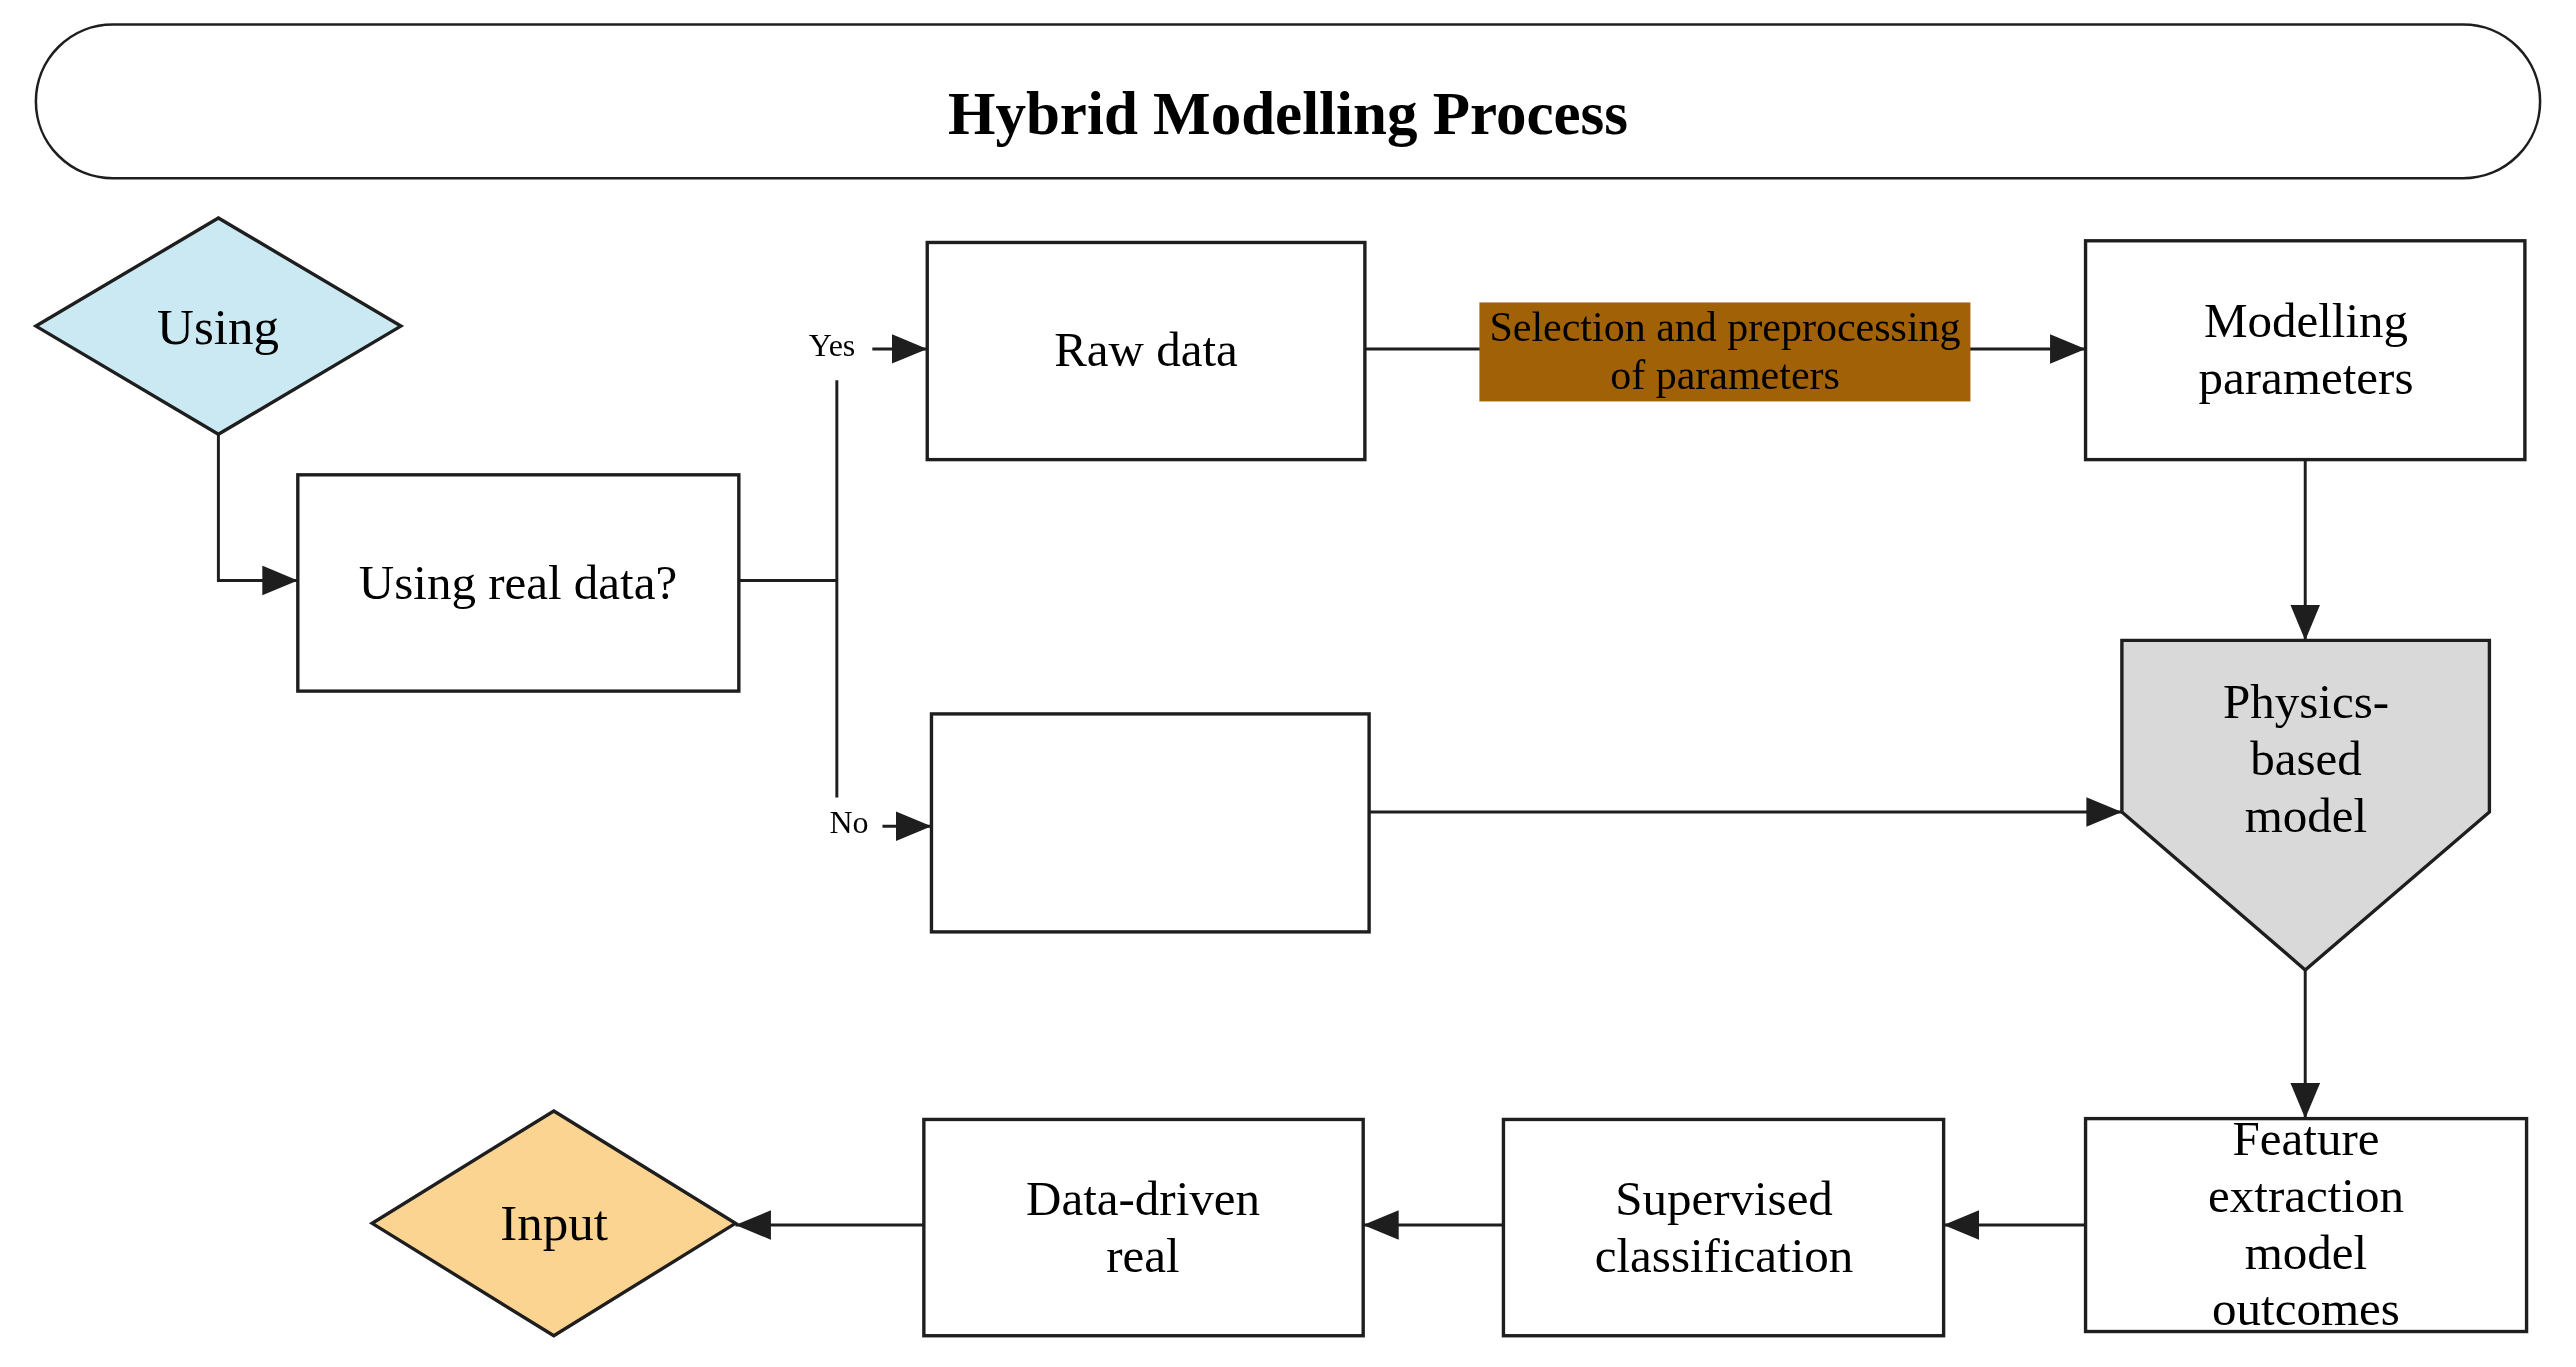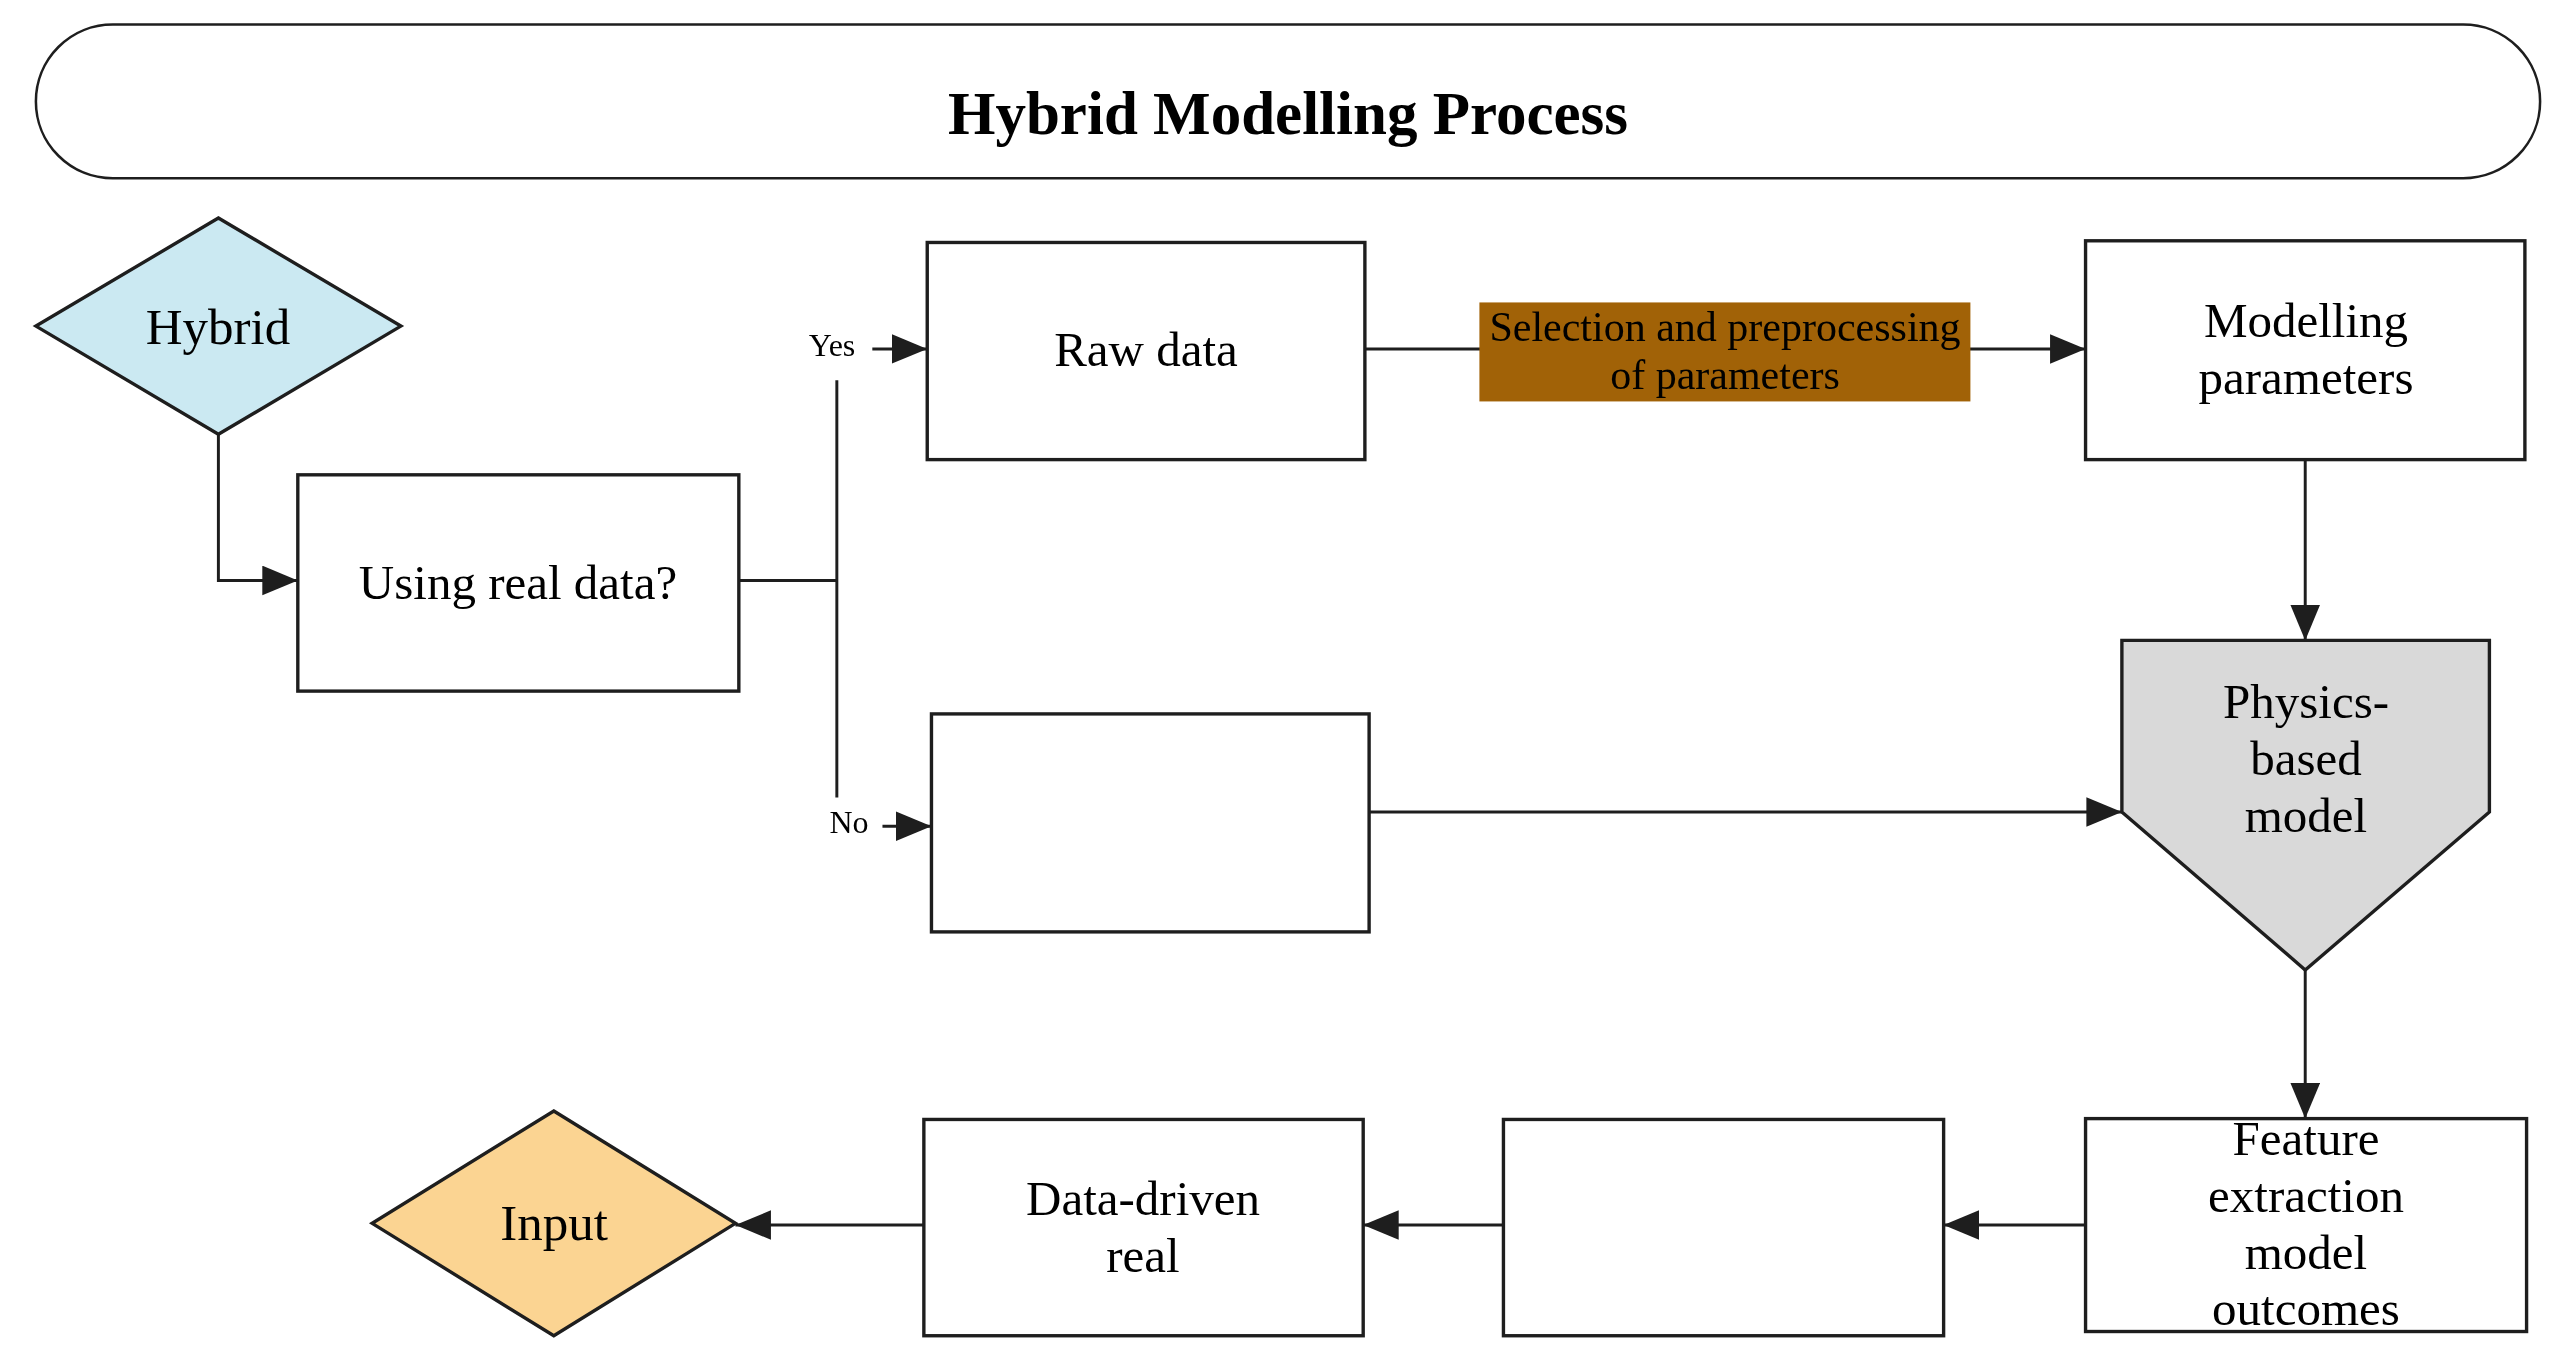--- a/index.html
+++ b/index.html
@@ -64,37 +64,39 @@
     <rect class="shape" x="1102" y="845" width="518" height="258" fill="#ffffff"></rect>
     <polygon class="shape" points="2511,758 2946,758 2946,961 2728,1148 2511,961" fill="#d9d9d9"></polygon>
     <rect class="shape" x="2468" y="1324" width="522" height="252" fill="#ffffff"></rect>
     <rect class="shape" x="1779" y="1325" width="521" height="256" fill="#ffffff"></rect>
     <rect class="shape" x="1093" y="1325" width="520" height="256" fill="#ffffff"></rect>
     <polygon class="shape" points="655,1315 870,1448 655,1581 440,1448" fill="#fbd492"></polygon>
   </svg>
 
   <div class="title-label" style="left:1288px;top:102px;">Hybrid Modelling Process</div>
 
-  <div class="label diamond-label" style="left:218px;top:328px;">Hybrid</div>
+  <div class="label diamond-label" style="left:218px;top:328px;">Using</div>
 
   <div class="label" style="left:518px;top:583px;">Using real data?</div>
 
   <div class="label" style="left:1146px;top:350px;">Raw data</div>
 
   <div class="label" style="left:2306px;top:350px;">Modelling
 parameters</div>
 
 
   <div class="label" style="left:2306px;top:759px;">Physics-based
 model</div>
 
   <div class="label" style="left:2306px;top:1225px;">Feature
 extraction model
 outcomes</div>
 
+  <div class="label" style="left:1724px;top:1228px;">Supervised
+classification</div>
 
   <div class="label" style="left:1143px;top:1228px;">Data-driven
 real</div>
 
   <div class="label diamond-label" style="left:554px;top:1224px;">Input</div>
 
   <div class="label small" style="left:832px;top:346px;">Yes</div>
 
   <div class="label small" style="left:849px;top:823px;">No</div>
 

